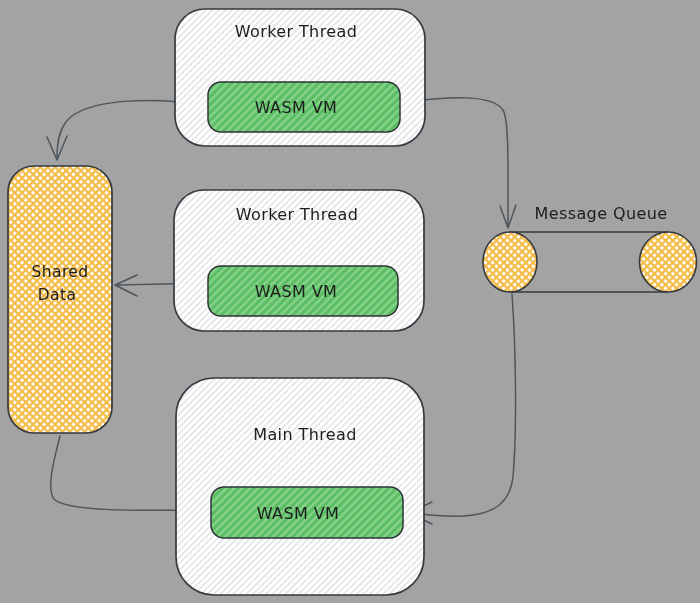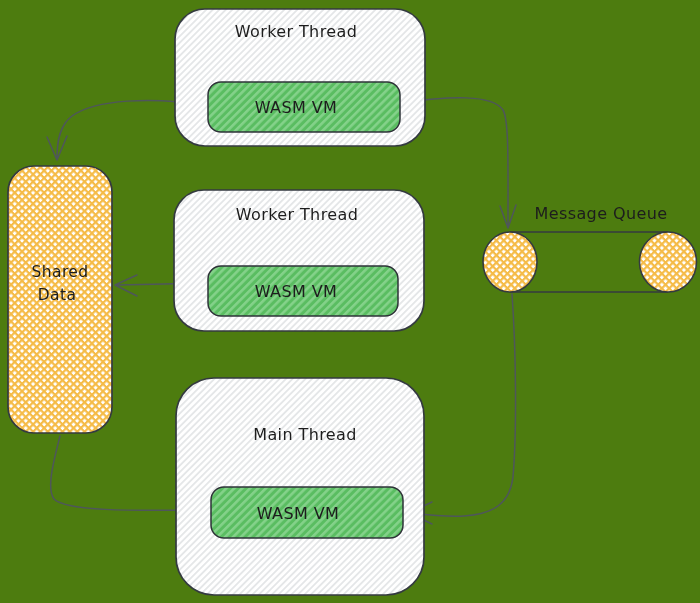--- a/index.html
+++ b/index.html
@@ -1,16 +1,16 @@
 <!DOCTYPE html>
 <html><head>
 <meta charset="utf-8">
 <style>
   html,body{margin:0;padding:0;background:#ffffff;}
-  .stage{width:700px;height:603px;position:relative;background:#4d7c0f;overflow:hidden;}
+  .stage{width:700px;height:603px;position:relative;background:#a3a3a3;overflow:hidden;}
   svg{display:block;}
   .lbl{font-family:"DejaVu Sans",sans-serif;font-size:16px;letter-spacing:.4px;}
   .lbl-sm{font-family:"DejaVu Sans",sans-serif;font-size:15.5px;letter-spacing:.4px;}
 </style>
 </head>
 <body>
 
 <div class="stage">
 <svg width="700" height="603" viewBox="0 0 700 603">
   <defs>

